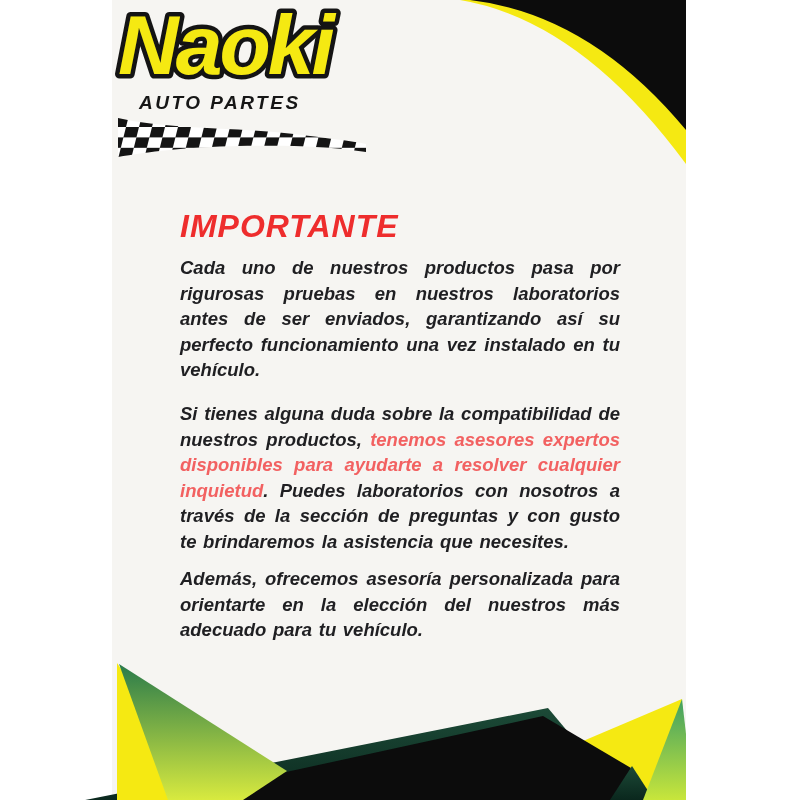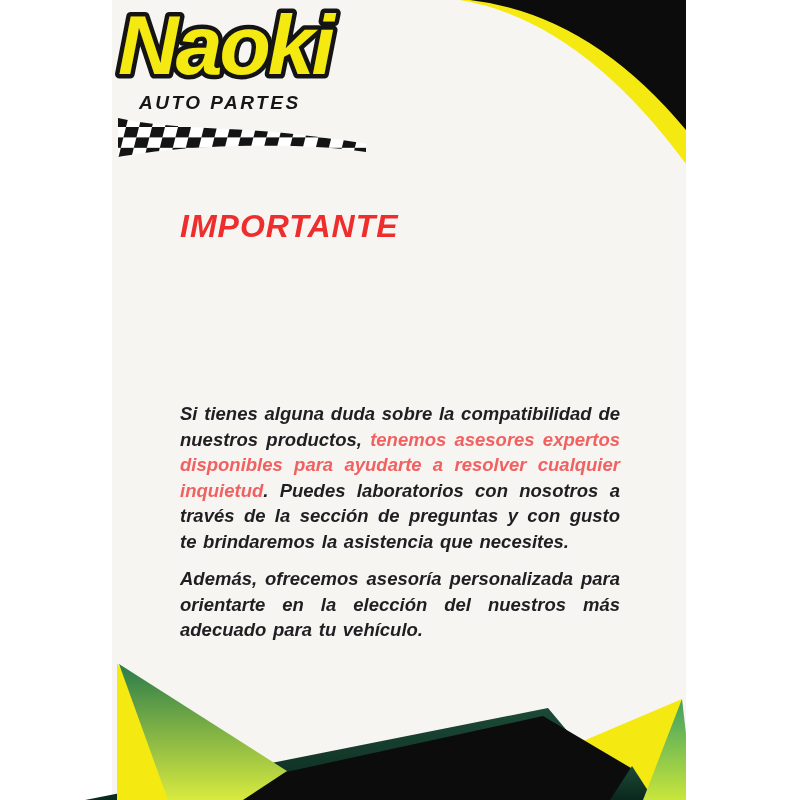--- a/index.html
+++ b/index.html
@@ -73,18 +73,19 @@
         <rect width="13" height="13" style="fill:var(--logo_outline,#141414)"></rect>
         <rect x="13" y="13" width="13" height="13" style="fill:var(--logo_outline,#141414)"></rect>
       </pattern>
     </defs>
     <path fill="url(#chk)" d="M2,3 C55,15 120,12 178,19 C210,23 236,26 250,29 L250,37 C212,31 170,30 122,31 C72,32 30,37 2,42 Z"></path>
   </svg>
 
 
   <h1 class="heading">IMPORTANTE</h1>
 
+  <p class="para para-1">Cada uno de nuestros productos pasa por rigurosas pruebas en nuestros laboratorios antes de ser enviados, garantizando así su perfecto funcionamiento una vez instalado en tu vehículo.</p>
 
   <p class="para para-2"><span>Si tienes alguna duda sobre la compatibilidad de nuestros productos, </span><span class="hl">tenemos asesores expertos disponibles para ayudarte a resolver cualquier inquietud</span><span>. Puedes laboratorios con nosotros a través de la sección de preguntas y con gusto te brindaremos la asistencia que necesites.</span></p>
 
   <p class="para para-3">Además, ofrecemos asesoría personalizada para orientarte en la elección del nuestros más adecuado para tu vehículo.</p>
 
 </div>
 
 </body></html>

